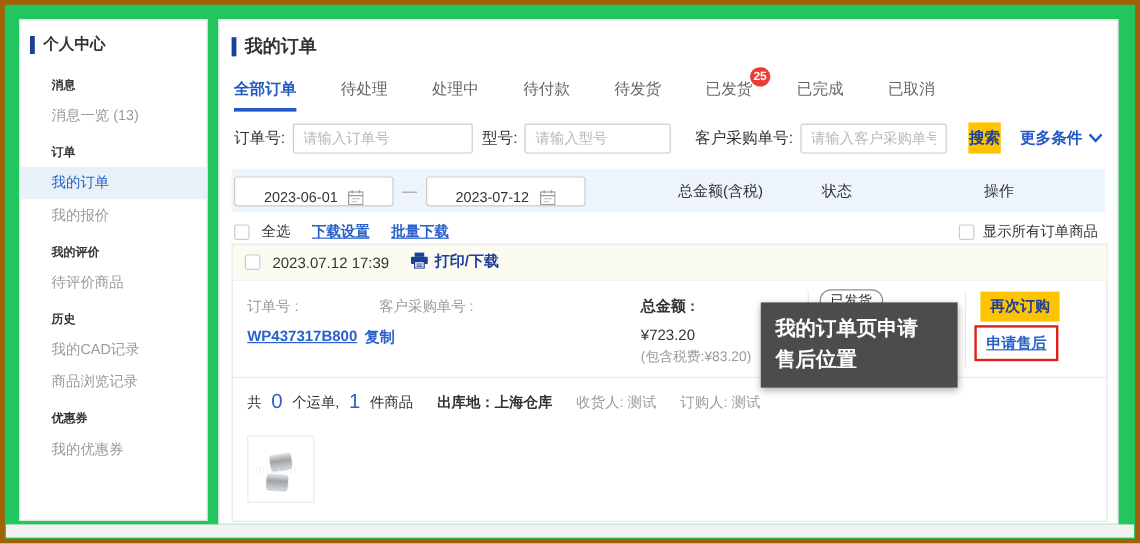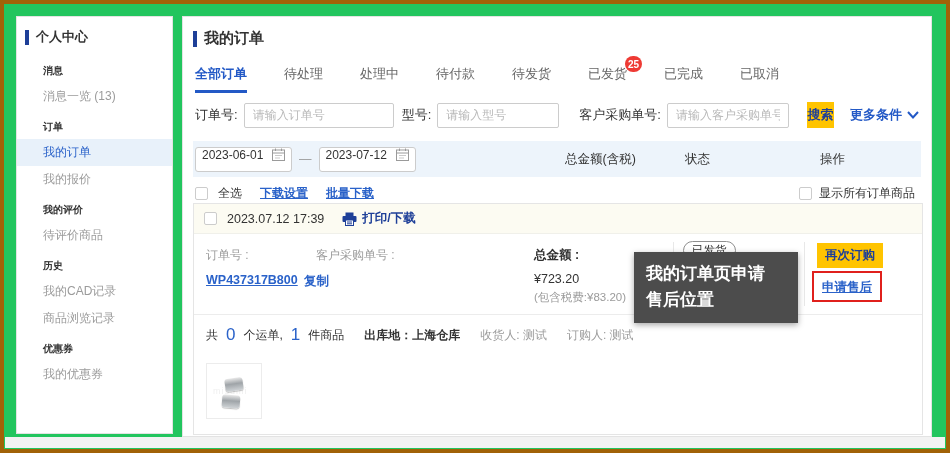--- a/index.html
+++ b/index.html
@@ -29,37 +29,37 @@
   .search-row label { margin-right:6px; white-space:nowrap; }
   .search-row input { height:25px; border:1px solid #ccc; border-radius:2px; padding:0 8px; font-size:12px; color:#333; outline:none; }
   .search-row input::placeholder { color:#b8b8b8; }
   .in-order { width:150px; margin-right:8px; }
   .in-model { width:122px; margin-right:20px; }
   .in-po { width:122px; margin-right:18px;text-align:right; }
   .btn-search { width:74px; height:26px; background:#ffc400; border:none; color:#1e3f98; font-weight:bold; font-size:13px; cursor:pointer; margin-right:16px; }
   .more-link { display:flex; align-items:center; gap:5px; color:#2359c6; font-size:13px; font-weight:bold; cursor:pointer; white-space:nowrap; }
 
   .filter-bar { position:absolute; left:10px; top:124px; width:728px; height:36px; background:#edf4fb; display:flex; align-items:center; padding-left:2px; font-size:12.5px; color:#333; }
-  .date-box { display:flex; align-items:flex-start; gap:4px; background:#fff; border:1px solid #ccc; border-radius:3px; height:25px; padding:0 6px; }
+  .date-box { display:flex; align-items:flex-end; gap:4px; background:#fff; border:1px solid #ccc; border-radius:3px; height:25px; padding:0 24px; }
   .date-box input { border:none; width:66px; font-size:12px; color:#333; outline:none; background:transparent; }
   .date-sep { margin:0 7px; color:#999; }
   .col-head { position:absolute; font-size:12.5px; color:#333; }
   .col-amount { left:372px; }
   .col-status { left:492px; }
   .col-action { left:627px; }
 
   .toolbar { position:absolute; left:12px; top:168px; right:16px; display:flex; align-items:center; gap:10px; font-size:12px; color:#333; }
   .cb { width:13px; height:13px; border:1px solid #ccc; border-radius:2px; background:#fff; display:inline-block; flex:0 0 auto; cursor:pointer; }
   .tb-link { color:#2a62c9; font-weight:bold; text-decoration:underline; cursor:pointer; margin-left:8px; white-space:nowrap; }
   .show-all { margin-left:auto; display:flex; align-items:center; gap:7px; }
 
   
   .order-card { position:absolute; left:10px; top:186px; width:730px; height:232px; border:1px solid #e5e5e5; background:#fff; }
   .oc-head { height:30px; background:#fcfbf2; border-bottom:1px solid #f0f0ea; display:flex; align-items:center; gap:10px; padding:0 10px; font-size:12.5px; color:#333; }
-  .print-link { display:flex; align-items:center; gap:5px; color:#1e3f98; font-weight:bold; cursor:pointer; margin-left:8px; }
+  .print-link { display:flex; gap:5px; color:#1e3f98; font-weight:bold; cursor:pointer; margin-left:8px; }
 
   .oc-body { position:relative; height:80px; }
   .vdiv { position:absolute; top:8px; bottom:8px; width:1px; background:#e8e8e8; }
   .lbl { position:absolute; font-size:12px; color:#9b9b9b; white-space:nowrap; }
   .order-no-link { position:absolute; left:12px; top:39px; font-size:12.5px; color:#2a62c9; font-weight:bold; text-decoration:underline; cursor:pointer; white-space:nowrap; }
   .copy-link { position:absolute; left:110px; top:39px; font-size:12.5px; color:#2a62c9; font-weight:bold; cursor:pointer; }
   .amt-label { position:absolute; left:340px; top:13px; font-size:12.5px; font-weight:bold; color:#333; }
   .amt-value { position:absolute; left:340px; top:38px; font-size:12.5px; color:#333; }
   .amt-tax { position:absolute; left:340px; top:56px; font-size:11.5px; color:#9b9b9b; white-space:nowrap; }
   .status-pill { position:absolute; left:489px; top:7px; border:1px solid #8f8f8f; border-radius:10px; padding:1px 8px; font-size:11.5px; color:#333; background:#fff; z-index:2; }

